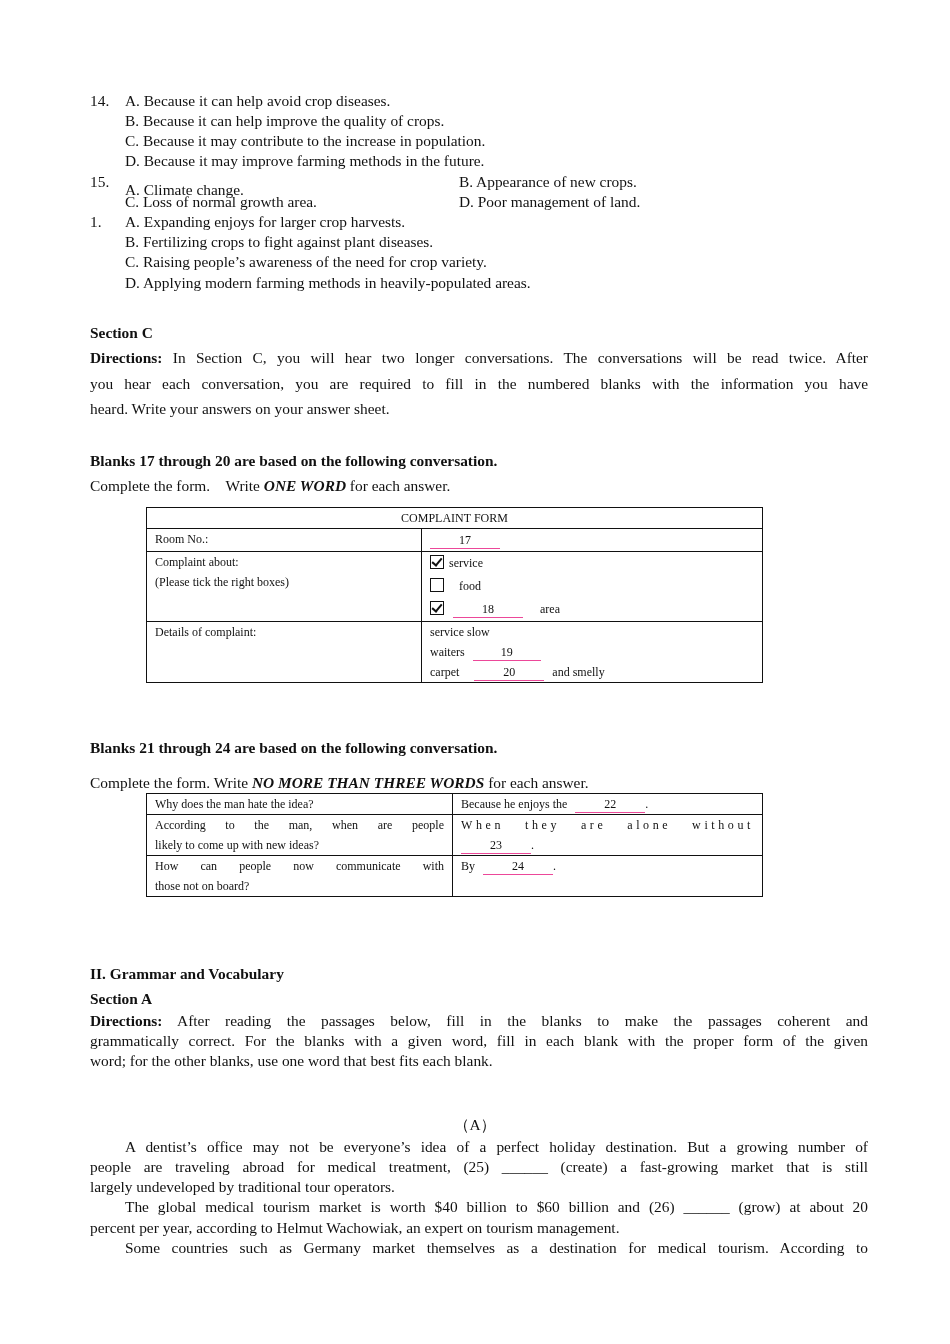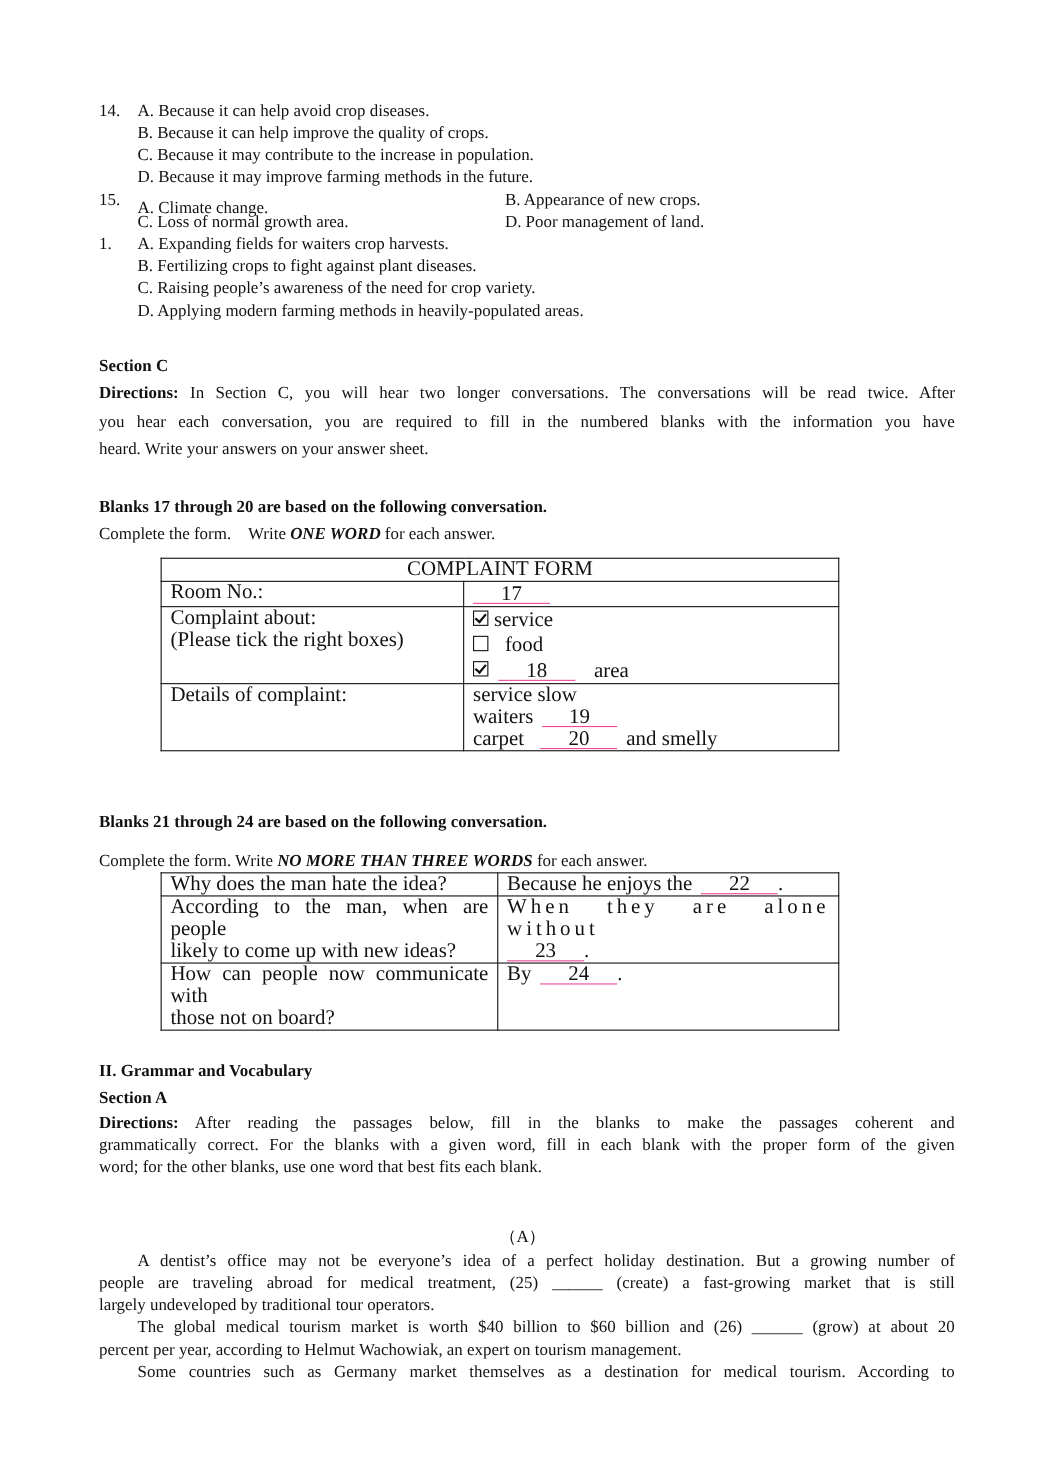--- a/index.html
+++ b/index.html
@@ -6,21 +6,21 @@
   body { width:950px; height:1344px; position:relative; overflow:hidden;
          font-family:"Liberation Serif", "DejaVu Serif", serif; color:#111; font-size:15.4px; }
   .abs { position:absolute; white-space:nowrap; line-height:20px; }
   .b { font-weight:bold; }
   .bi { font-weight:bold; font-style:italic; }
   .just { text-align:justify; text-align-last:left; white-space:normal; }
   .just.last-just { text-align-last:justify; }
   .blank { display:inline-block; border-bottom:1px solid #ec4899; text-align:center; line-height:16px; }
   .u { text-decoration:underline; }
   table.form { position:absolute; border-collapse:collapse; table-layout:fixed; }
-  table.form td { border:1px solid #111; vertical-align:top; padding:0 8px; line-height:20px; font-size:19px; }
+  table.form td { border:1px solid #111; vertical-align:top; padding:0 8px; line-height:20px; font-size:12px; }
   .cb { display:inline-block; width:12px; height:12px; border:1px solid #111; position:relative; vertical-align:top; margin-top:3px; }
   .cb.checked::after { content:""; position:absolute; left:3px; top:0px; width:4px; height:8px;
        border-right:2px solid #111; border-bottom:2px solid #111; transform:rotate(40deg); }
   .spaced { letter-spacing:3.6px; }
 </style>
 </head>
 <body>
 
 <div>
   <div class="abs" style="left:90px;top:91px;">14.</div>
@@ -31,21 +31,21 @@
 </div>
 <div>
   <div class="abs" style="left:90px;top:172px;">15.</div>
   <div class="abs" style="left:125px;top:160px;margin-top:20px;">A. Climate change.</div>
   <div class="abs" style="left:459px;top:172px;">B. Appearance of new crops.</div>
   <div class="abs" style="left:125px;top:192px;">C. Loss of normal growth area.</div>
   <div class="abs" style="left:459px;top:192px;">D. Poor management of land.</div>
 </div>
 <div>
   <div class="abs" style="left:90px;top:212px;">1.</div>
-  <div class="abs" style="left:125px;top:212px;">A. Expanding fields for waiters crop harvests.</div>
+  <div class="abs" style="left:125px;top:212px;">A. Expanding enjoys for larger crop harvests.</div>
   <div class="abs" style="left:125px;top:232px;">B. Fertilizing crops to fight against plant diseases.</div>
   <div class="abs" style="left:125px;top:252px;text-align:center;">C. Raising people’s awareness of the need for crop variety.</div>
   <div class="abs" style="left:125px;top:273px;">D. Applying modern farming methods in heavily-populated areas.</div>
 </div>
 
 <div class="abs b" style="left:90px;top:323px;">Section C</div>
 <div class="abs just last-just" style="left:90px;top:348px;width:778px;"><span class="b">Directions:</span><span> In Section C, you will hear two longer conversations. The conversations will be read twice. After</span></div>
 <div class="abs just last-just" style="left:90px;top:374px;width:778px;">you hear each conversation, you are required to fill in the numbered blanks with the information you have</div>
 <div class="abs" style="left:90px;top:399px;">heard. Write your answers on your answer sheet.</div>
 

